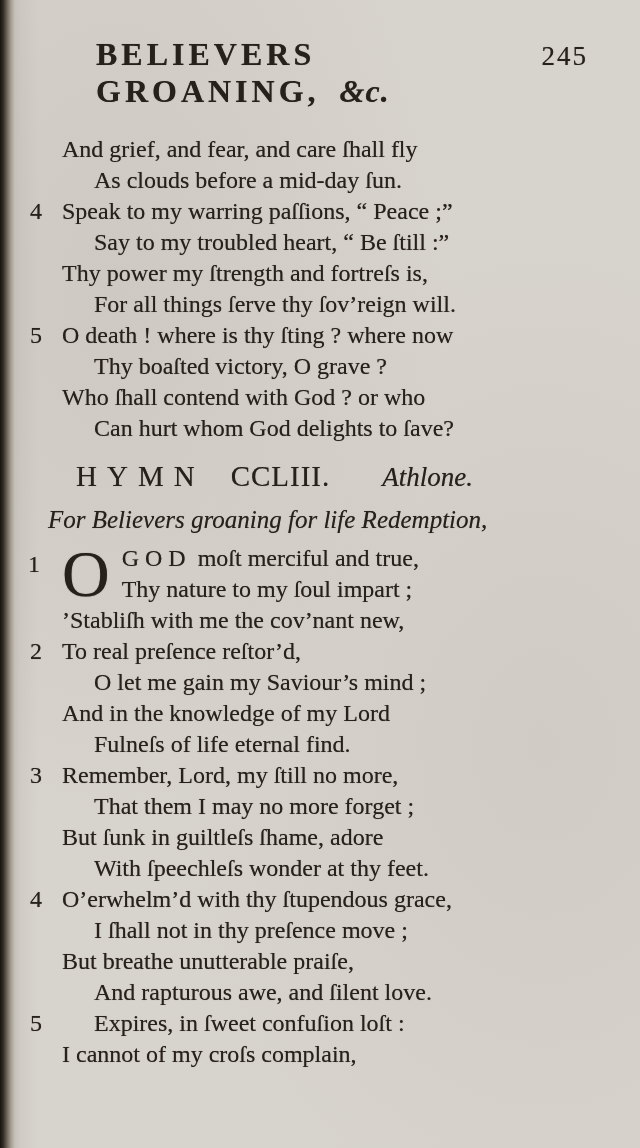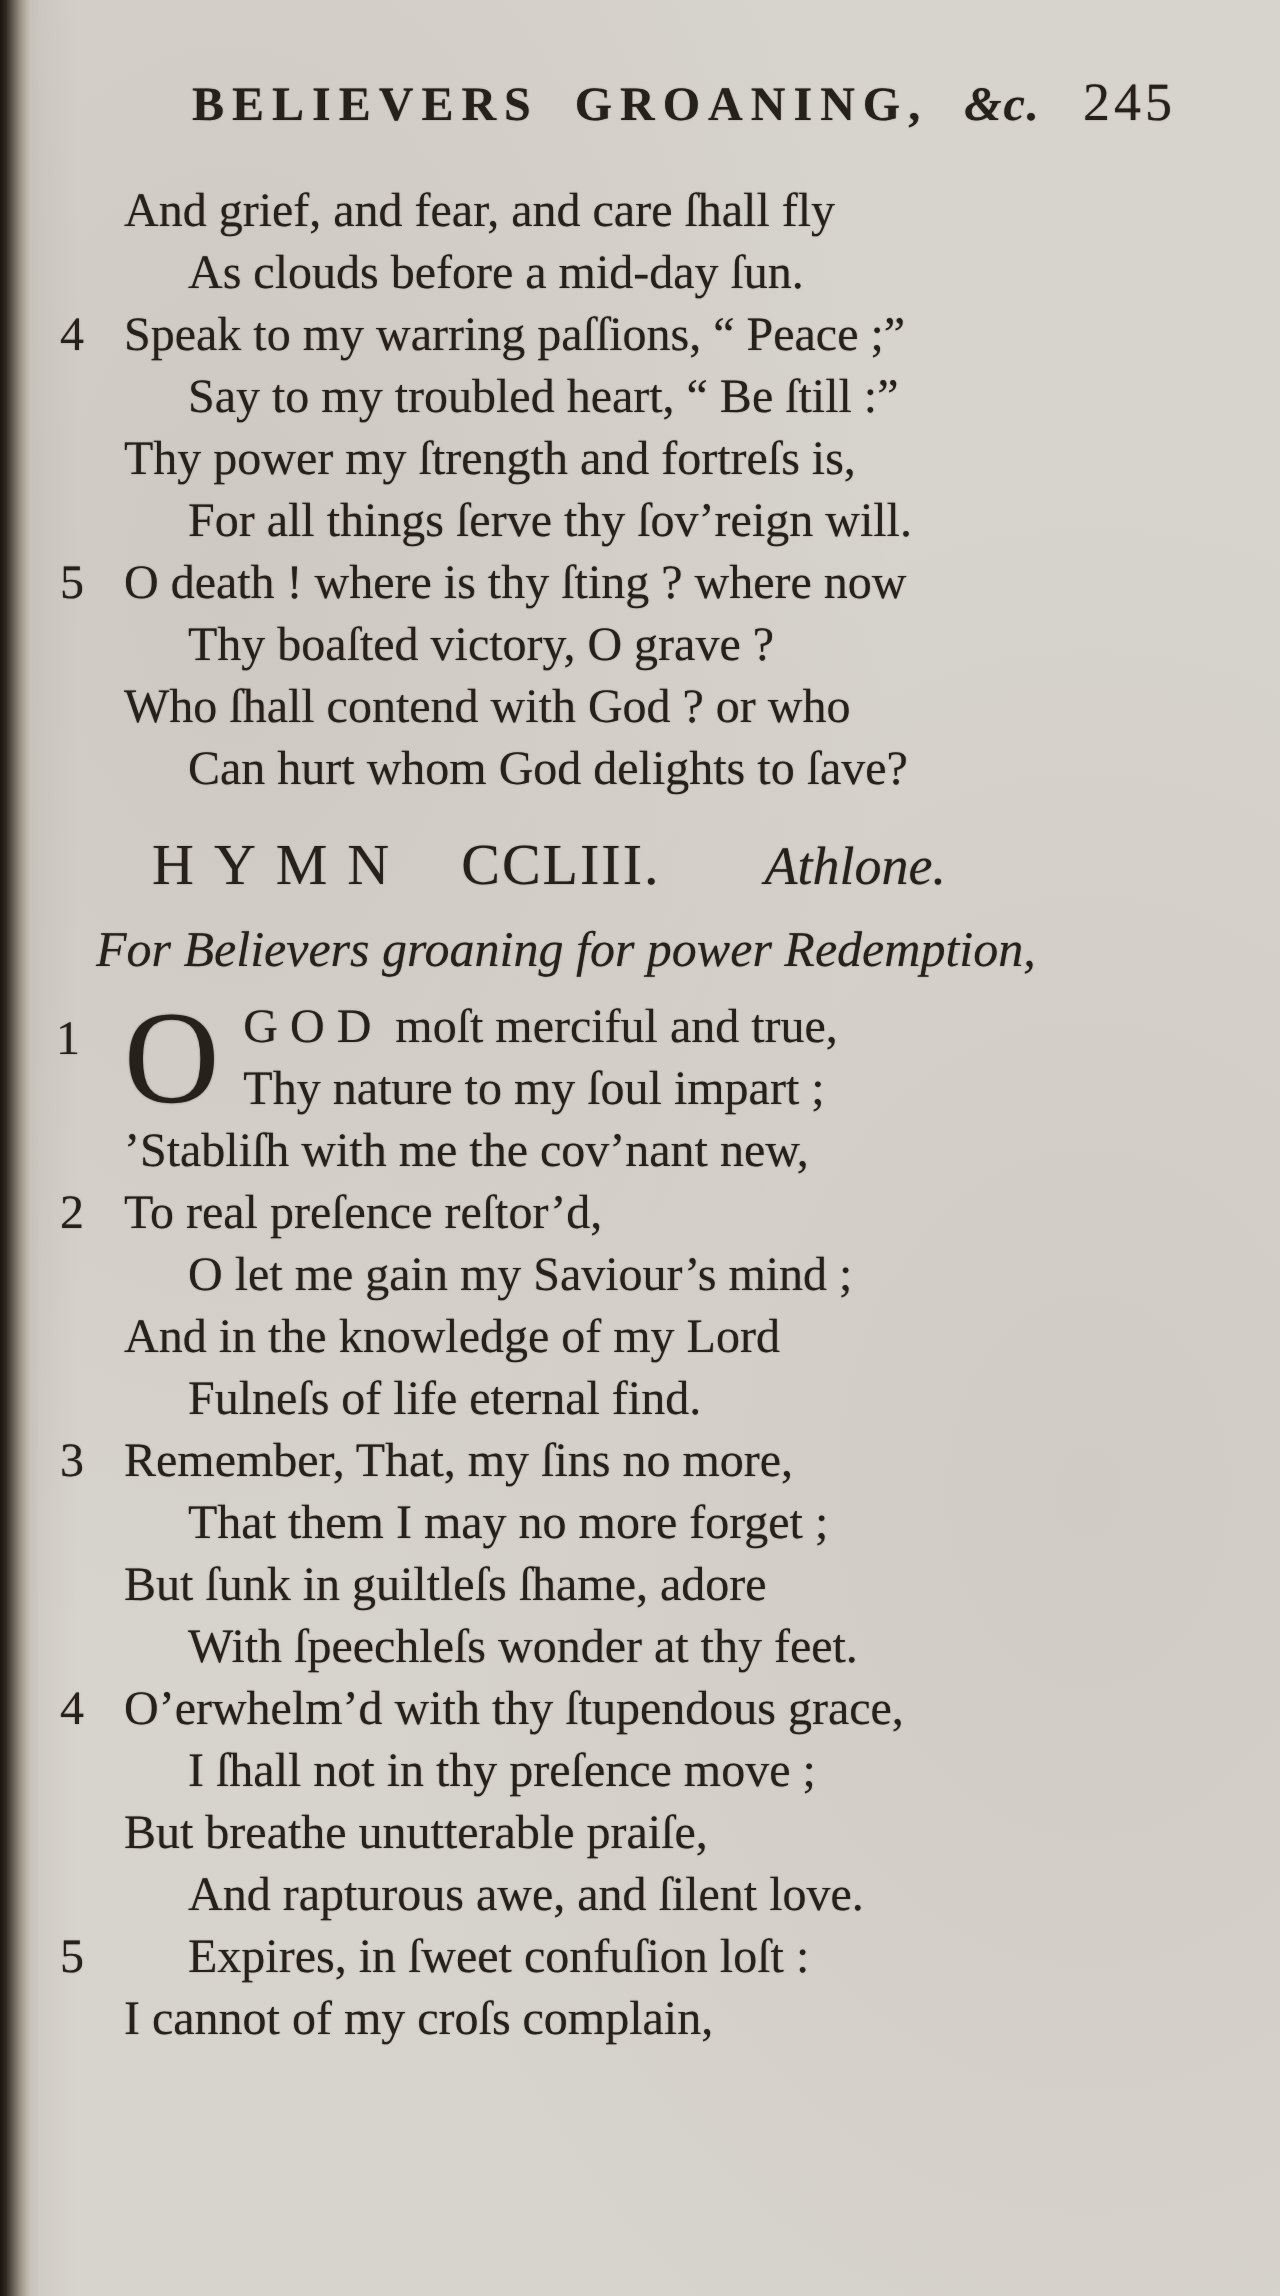--- a/index.html
+++ b/index.html
@@ -34,21 +34,21 @@
   }
   
   .running-head {
     display: flex;
     align-items: baseline;
     justify-content: space-between;
     padding: 0 8px 0 34px;
     margin-bottom: 24px;
   }
   .running-title {
-    font-size: 24px;
+    font-size: 32px;
     font-weight: bold;
     letter-spacing: 4px;
     word-spacing: 8px;
   }
   .running-title .etc {
     font-style: italic;
     letter-spacing: 1px;
   }
   .folio {
     font-size: 27px;
@@ -178,21 +178,21 @@
       <div class="line indent">
     <span class="vnum"></span>
     <span class="ltext">Can hurt whom God delights to ſave?</span>
   </div>
     </div>
 
   <div class="hymn-heading">
     <span class="hymn-word">HYMN</span><span class="hymn-numeral">CCLIII.</span><span class="tune-name">Athlone.</span>
   </div>
 
-  <div class="hymn-subtitle">For Believers groaning for power Redemption,</div>
+  <div class="hymn-subtitle">For Believers groaning for life Redemption,</div>
 
   <div class="opening">
     <span class="vnum">1</span>
     <span class="dropcap">O</span>
     <div class="op-line"><span class="spaced-word">GOD</span><span> moſt merciful and true,</span></div>
     <div class="op-line">Thy nature to my ſoul impart ;</div>
   </div>
 
   <div class="lines" id="hymn-lines">
       <div class="line">
@@ -210,21 +210,21 @@
       <div class="line">
     <span class="vnum"></span>
     <span class="ltext">And in the knowledge of my Lord</span>
   </div>
       <div class="line indent">
     <span class="vnum"></span>
     <span class="ltext">Fulneſs of life eternal find.</span>
   </div>
       <div class="line">
     <span class="vnum">3</span>
-    <span class="ltext">Remember, That, my ſins no more,</span>
+    <span class="ltext">Remember, Lord, my ſtill no more,</span>
   </div>
       <div class="line indent">
     <span class="vnum"></span>
     <span class="ltext">That them I may no more forget ;</span>
   </div>
       <div class="line">
     <span class="vnum"></span>
     <span class="ltext">But ſunk in guiltleſs ſhame, adore</span>
   </div>
       <div class="line indent">

